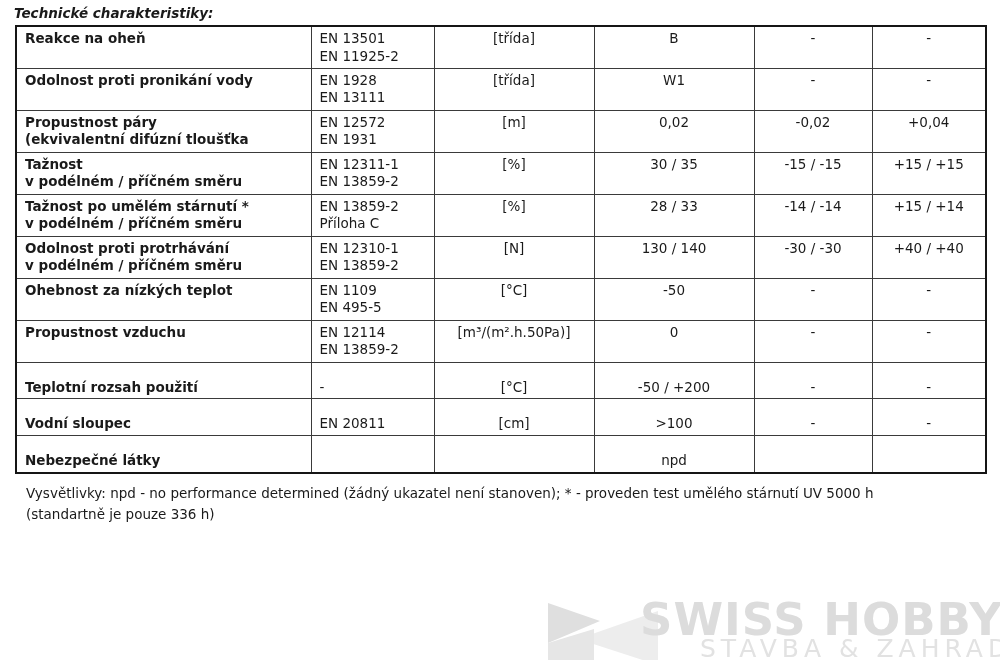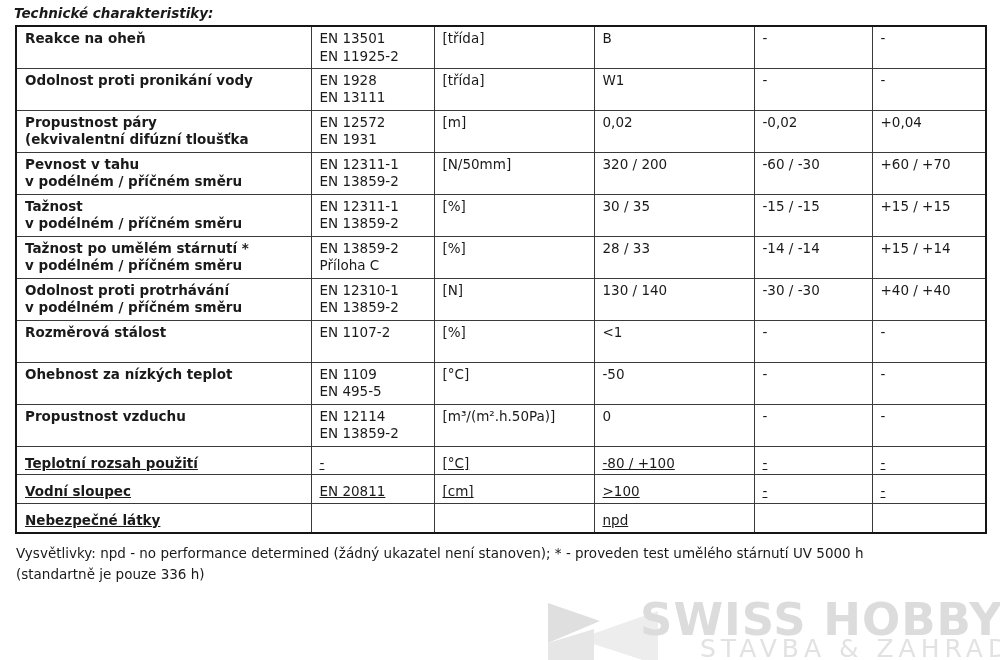--- a/index.html
+++ b/index.html
@@ -35,28 +35,28 @@
     border: 1px solid #3a3a3a;
     vertical-align: top;
     padding: 3px 8px 2px 8px;
     font-size: 13.5px;
     line-height: 1.32;
     white-space: pre-line;
     overflow: hidden;
   }
   table.tech { border: 2px solid #151515; }
   tr.tall td { height: 42px; }
-  tr.short td { height: 24px; padding-top: 8px; text-decoration: underline; }
+  tr.short td { height: 24px; padding-top: 16px; }
   td.c-prop { font-weight: bold; }
-  td.c-unit, td.c-val, td.c-tolm, td.c-tolp { }
+  td.c-unit, td.c-val, td.c-tolm, td.c-tolp { text-align: center; }
 
   .legend {
     position: relative;
     z-index: 2;
-    margin: 9px 0 0 16px;
+    margin: 9px 0 0 26px;
     font-size: 13.5px;
     line-height: 1.55;
     width: 965px;
   }
 
   .watermark {
     position: absolute;
     left: 0; top: 0; width: 1000px; height: 660px;
     z-index: 1;
     pointer-events: none;
@@ -132,30 +132,20 @@
     <td class="c-prop">Propustnost páry
 (ekvivalentní difúzní tloušťka</td>
     <td class="c-std">EN 12572
 EN 1931</td>
     <td class="c-unit">[m]</td>
     <td class="c-val">0,02</td>
     <td class="c-tolm">-0,02</td>
     <td class="c-tolp">+0,04</td>
   </tr>
         <tr class="tall">
-    <td class="c-prop">Pevnost v tahu
-v podélném / příčném směru</td>
-    <td class="c-std">EN 12311-1
-EN 13859-2</td>
-    <td class="c-unit">[N/50mm]</td>
-    <td class="c-val">320 / 200</td>
-    <td class="c-tolm">-60 / -30</td>
-    <td class="c-tolp">+60 / +70</td>
-  </tr>
-        <tr class="tall">
     <td class="c-prop">Tažnost
 v podélném / příčném směru</td>
     <td class="c-std">EN 12311-1
 EN 13859-2</td>
     <td class="c-unit">[%]</td>
     <td class="c-val">30 / 35</td>
     <td class="c-tolm">-15 / -15</td>
     <td class="c-tolp">+15 / +15</td>
   </tr>
         <tr class="tall">
@@ -172,28 +162,20 @@
     <td class="c-prop">Odolnost proti protrhávání
 v podélném / příčném směru</td>
     <td class="c-std">EN 12310-1
 EN 13859-2</td>
     <td class="c-unit">[N]</td>
     <td class="c-val">130 / 140</td>
     <td class="c-tolm">-30 / -30</td>
     <td class="c-tolp">+40 / +40</td>
   </tr>
         <tr class="tall">
-    <td class="c-prop">Rozměrová stálost</td>
-    <td class="c-std">EN 1107-2</td>
-    <td class="c-unit">[%]</td>
-    <td class="c-val">&lt;1</td>
-    <td class="c-tolm">-</td>
-    <td class="c-tolp">-</td>
-  </tr>
-        <tr class="tall">
     <td class="c-prop">Ohebnost za nízkých teplot</td>
     <td class="c-std">EN 1109
 EN 495-5</td>
     <td class="c-unit">[°C]</td>
     <td class="c-val">-50</td>
     <td class="c-tolm">-</td>
     <td class="c-tolp">-</td>
   </tr>
         <tr class="tall">
     <td class="c-prop">Propustnost vzduchu</td>
@@ -201,21 +183,21 @@
 EN 13859-2</td>
     <td class="c-unit">[m³/(m².h.50Pa)]</td>
     <td class="c-val">0</td>
     <td class="c-tolm">-</td>
     <td class="c-tolp">-</td>
   </tr>
         <tr class="short">
     <td class="c-prop">Teplotní rozsah použití</td>
     <td class="c-std">-</td>
     <td class="c-unit">[°C]</td>
-    <td class="c-val">-80 / +100</td>
+    <td class="c-val">-50 / +200</td>
     <td class="c-tolm">-</td>
     <td class="c-tolp">-</td>
   </tr>
         <tr class="short">
     <td class="c-prop">Vodní sloupec</td>
     <td class="c-std">EN 20811</td>
     <td class="c-unit">[cm]</td>
     <td class="c-val">&gt;100</td>
     <td class="c-tolm">-</td>
     <td class="c-tolp">-</td>

